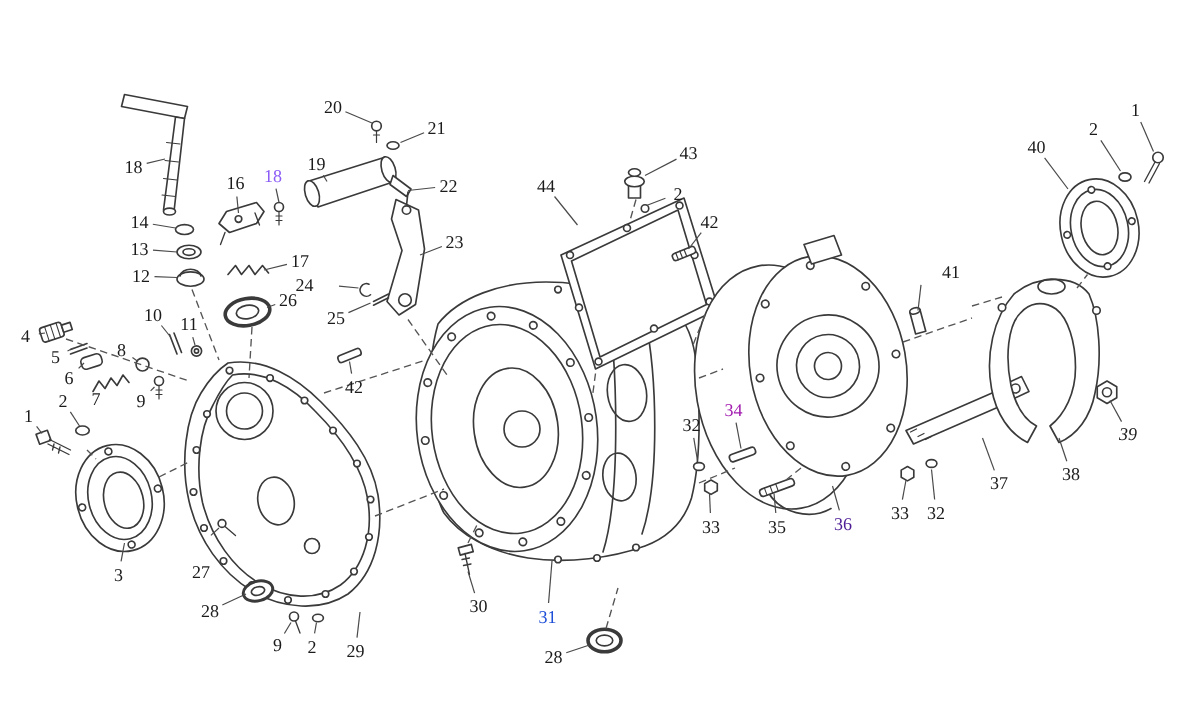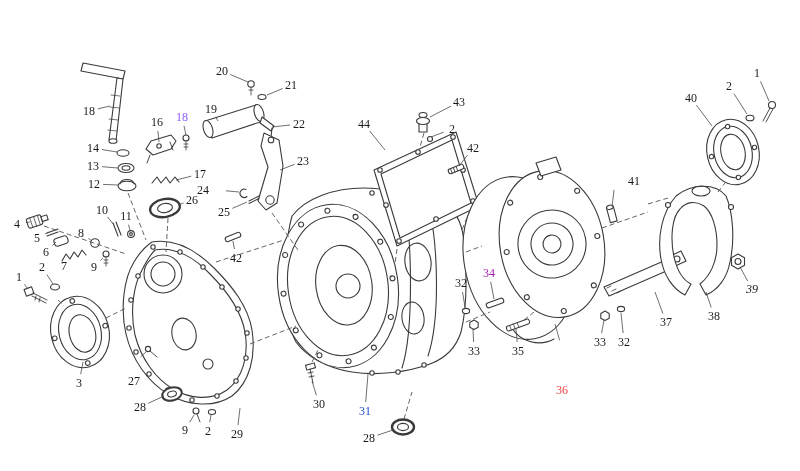--- a/index.html
+++ b/index.html
@@ -411,21 +411,21 @@
       <div class="callout" style="left: 64px; top: 266px; color: rgb(27, 27, 27);">7</div>
       <div class="callout" style="left: 94px; top: 267px; color: rgb(27, 27, 27);">9</div>
       <div class="callout" style="left: 19px; top: 277px; color: rgb(27, 27, 27);">1</div>
       <div class="callout" style="left: 489px; top: 273px; color: #a21caf;">34</div>
       <div class="callout" style="left: 461px; top: 283px; color: rgb(27, 27, 27);">32</div>
       <div class="callout" style="left: 752px; top: 289px; color: rgb(27, 27, 27); font-style: italic;">39</div>
       <div class="callout" style="left: 714px; top: 316px; color: rgb(27, 27, 27);">38</div>
       <div class="callout" style="left: 666px; top: 322px; color: rgb(27, 27, 27);">37</div>
       <div class="callout" style="left: 600px; top: 342px; color: rgb(27, 27, 27);">33</div>
       <div class="callout" style="left: 624px; top: 342px; color: rgb(27, 27, 27);">32</div>
-      <div class="callout" style="left: 562px; top: 349px; color: #ef4444; margin-top: 41px;">36</div>
+      <div class="callout" style="left: 562px; top: 349px; color: #4c1d95;">36</div>
       <div class="callout" style="left: 518px; top: 351px; color: rgb(27, 27, 27);">35</div>
       <div class="callout" style="left: 474px; top: 351px; color: rgb(27, 27, 27);">33</div>
       <div class="callout" style="left: 134px; top: 381px; color: rgb(27, 27, 27);">27</div>
       <div class="callout" style="left: 79px; top: 383px; color: rgb(27, 27, 27);">3</div>
       <div class="callout" style="left: 319px; top: 404px; color: rgb(27, 27, 27);">30</div>
       <div class="callout" style="left: 140px; top: 407px; color: rgb(27, 27, 27);">28</div>
       <div class="callout" style="left: 365px; top: 411px; color: #1d4ed8;">31</div>
       <div class="callout" style="left: 185px; top: 430px; color: rgb(27, 27, 27);">9</div>
       <div class="callout" style="left: 208px; top: 431px; color: rgb(27, 27, 27);">2</div>
       <div class="callout" style="left: 237px; top: 434px; color: rgb(27, 27, 27);">29</div>

